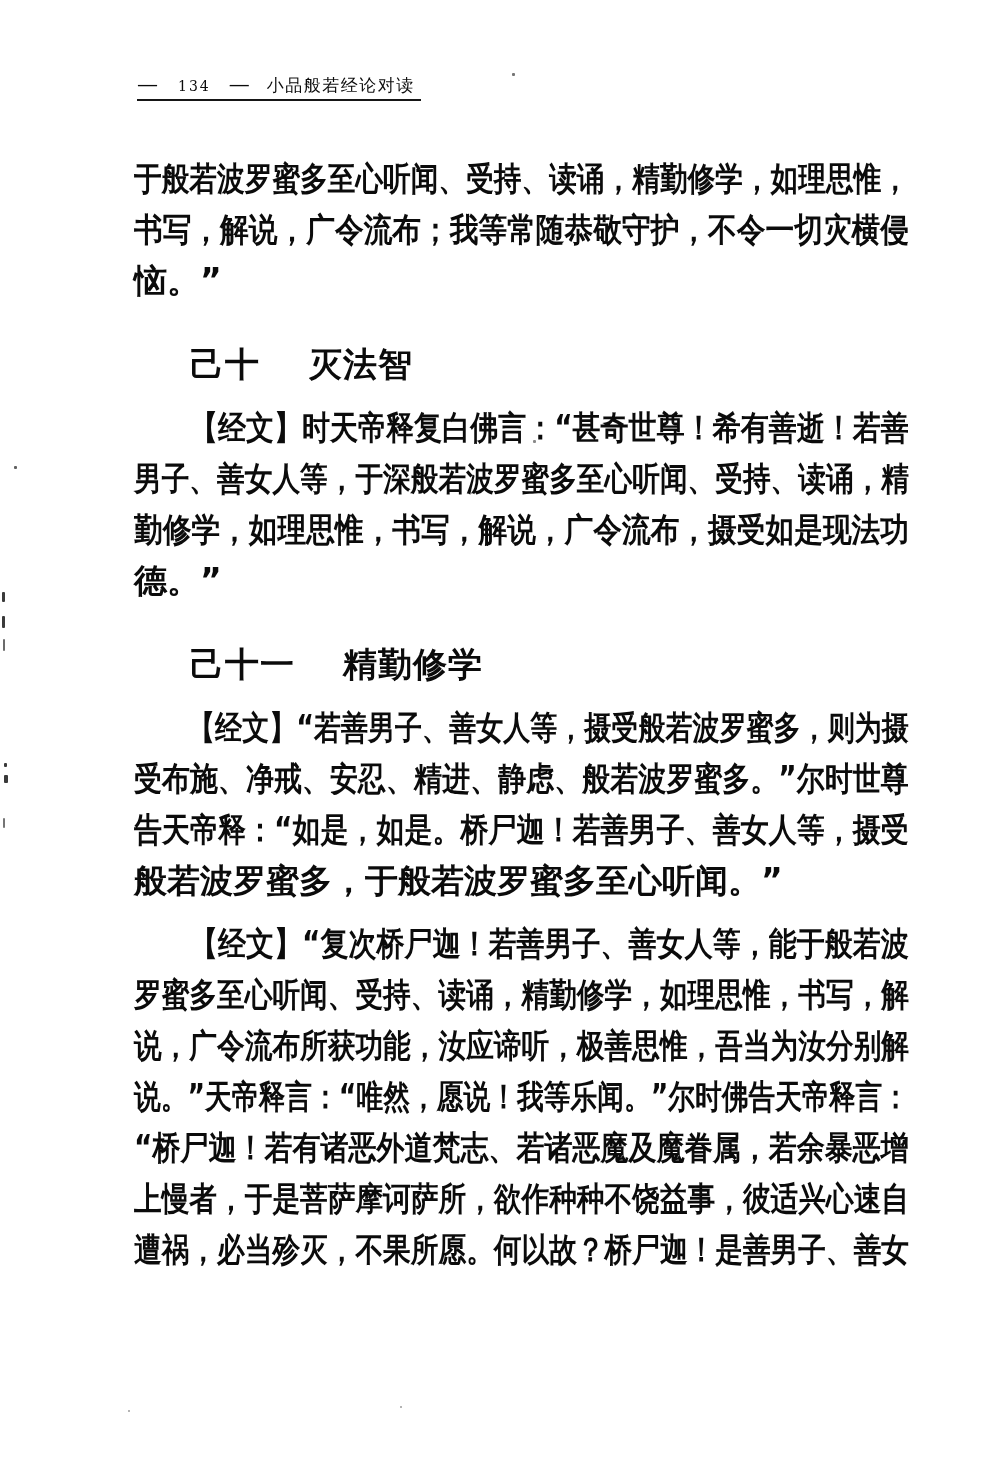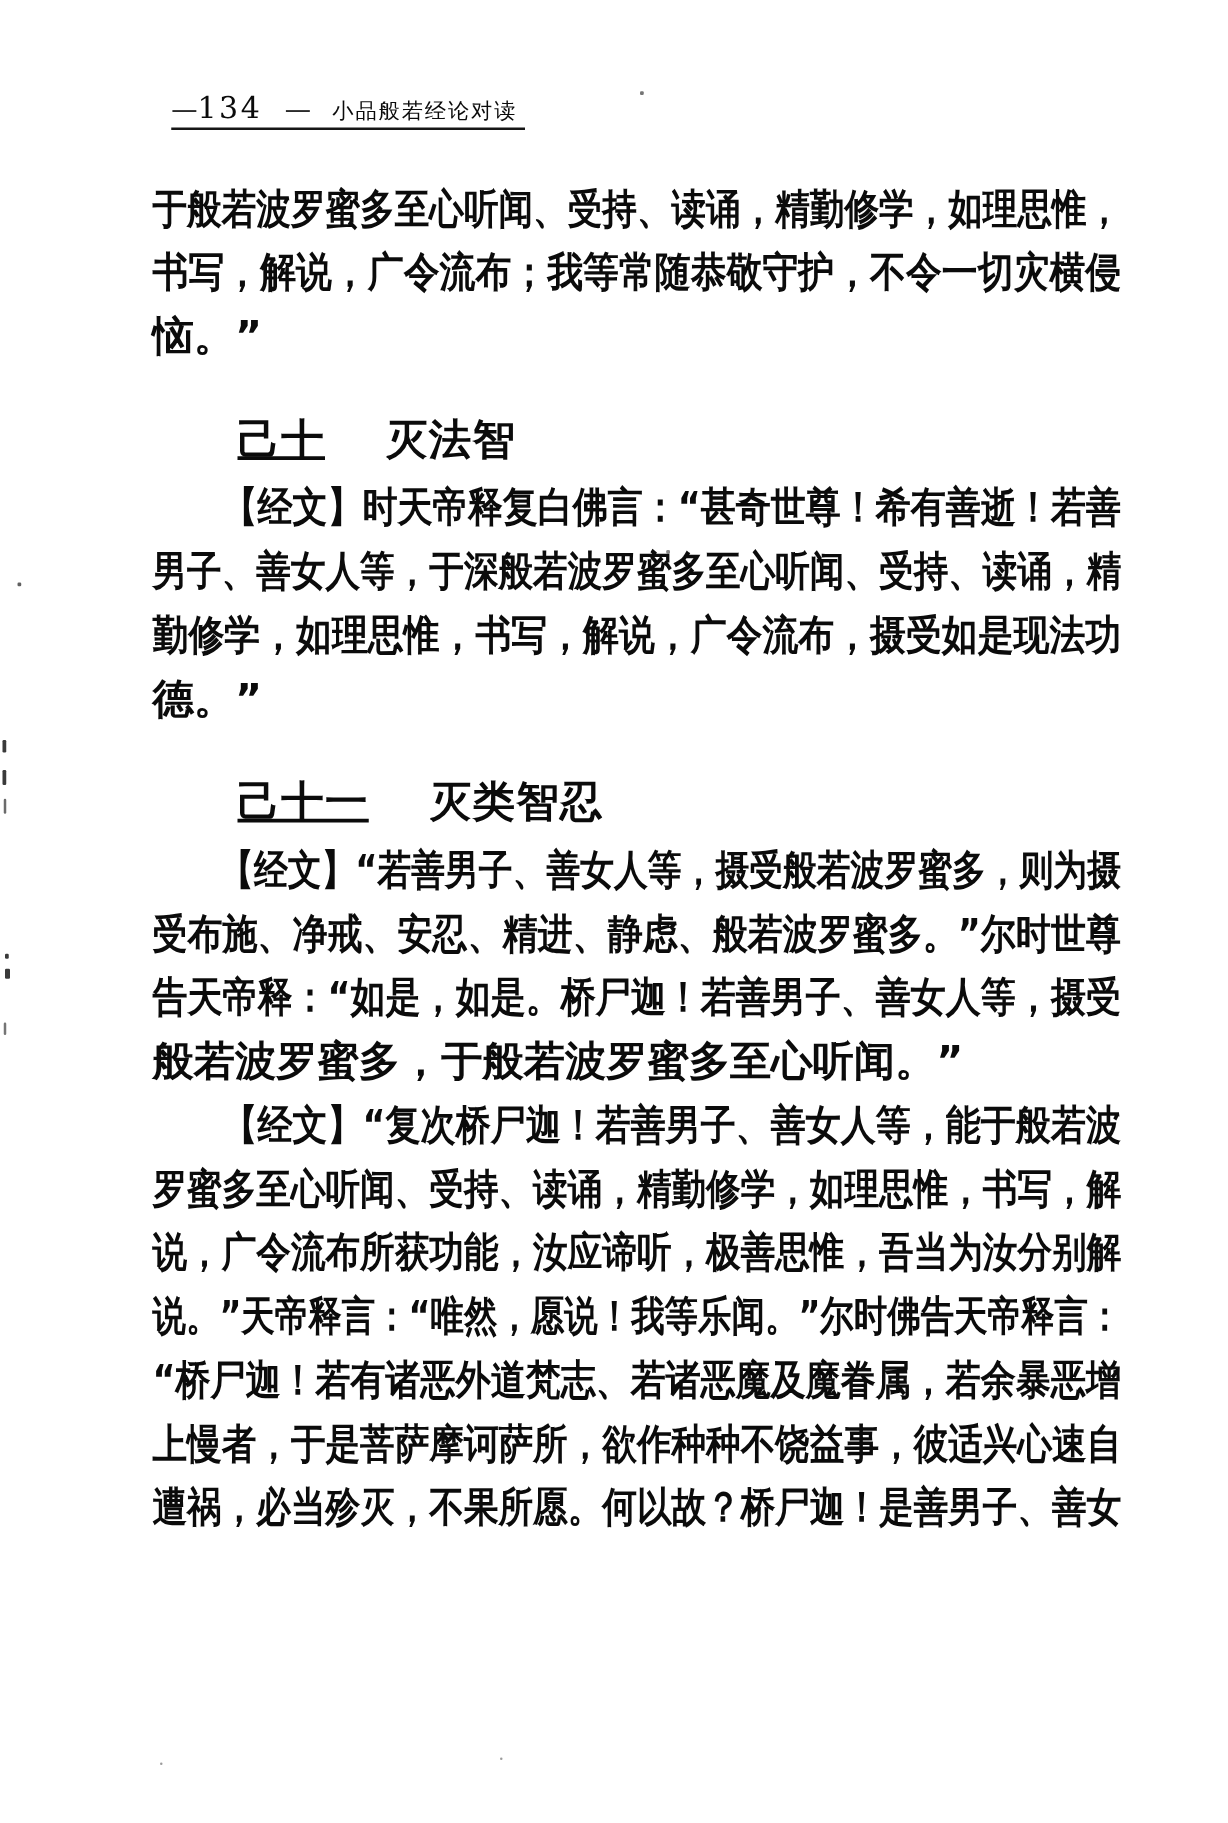--- a/index.html
+++ b/index.html
@@ -29,22 +29,23 @@
     padding-bottom: 4px;
     padding-right: 6px;
     font-family: "DejaVu Serif", serif;
     white-space: nowrap;
   }
   .header-dash {
     font-size: 21px;
     line-height: 1;
   }
   .header-pagenum {
-    font-size: 24px;
+    font-size: 14px;
     line-height: 1;
+    margin-left: 20px;
     letter-spacing: 2px;
   }
   .header-dash2 {
     margin-left: 18px;
   }
   .header-title {
     font-size: 17px;
     line-height: 1;
     margin-left: 17px;
     letter-spacing: 1.5px;
@@ -52,21 +53,21 @@
   }
 
   
   .page-body {
     position: absolute;
     left: 122px;
     top: 141px;
     width: 775px;
   }
   .para {
-    margin: 0;
+    margin: 12px;
     font-size: 33px;
     line-height: 51px;
     font-weight: 700;
     font-family: "DejaVu Sans", sans-serif;
     color: #0b0b0b;
   }
   .line {
     height: 51px;
     text-align: justify;
     text-align-last: justify;
@@ -84,21 +85,20 @@
     padding-left: 68px;
     font-size: 34px;
     line-height: 51px;
     font-weight: 700;
     font-family: "DejaVu Serif", serif;
     letter-spacing: 1px;
     white-space: nowrap;
   }
   .heading .num {
     margin-right: 48px;
-    text-decoration: underline;
   }
 
   
   .artifact {
     position: absolute;
     background: #3a3a3a;
     border-radius: 1px;
   }
 </style>
 </head>
@@ -119,21 +119,21 @@
       <div class="line" style="white-space: nowrap; transform-origin: 0px 50%; transform: scaleX(0.869809);">书写，解说，广令流布；我等常随恭敬守护，不令一切灾横侵</div>
       <div class="line short">恼。”</div>
     </div>
     <div class="heading"><span class="num">己十</span><span class="title">灭法智</span></div>
     <div class="para indent">
       <div class="line" style="white-space: nowrap; transform-origin: 0px 50%; transform: scaleX(0.84885);">【经文】时天帝释复白佛言：“甚奇世尊！希有善逝！若善</div>
       <div class="line" style="white-space: nowrap; transform-origin: 0px 50%; transform: scaleX(0.838745);">男子、善女人等，于深般若波罗蜜多至心听闻、受持、读诵，精</div>
       <div class="line" style="white-space: nowrap; transform-origin: 0px 50%; transform: scaleX(0.869809);">勤修学，如理思惟，书写，解说，广令流布，摄受如是现法功</div>
       <div class="line short">德。”</div>
     </div>
-    <div class="heading"><span class="num">己十一</span><span class="title">灭类智忍</span></div>
+    <div class="heading"><span class="num">己十一</span><span class="title">精勤修学</span></div>
     <div class="para indent">
       <div class="line" style="white-space: nowrap; transform-origin: 0px 50%; transform: scaleX(0.819239);">【经文】“若善男子、善女人等，摄受般若波罗蜜多，则为摄</div>
       <div class="line" style="white-space: nowrap; transform-origin: 0px 50%; transform: scaleX(0.84885);">受布施、净戒、安忍、精进、静虑、般若波罗蜜多。”尔时世尊</div>
       <div class="line" style="white-space: nowrap; transform-origin: 0px 50%; transform: scaleX(0.84885);">告天帝释：“如是，如是。桥尸迦！若善男子、善女人等，摄受</div>
       <div class="line short">般若波罗蜜多，于般若波罗蜜多至心听闻。”</div>
     </div>
     <div class="para indent">
       <div class="line" style="white-space: nowrap; transform-origin: 0px 50%; transform: scaleX(0.84885);">【经文】“复次桥尸迦！若善男子、善女人等，能于般若波</div>
       <div class="line" style="white-space: nowrap; transform-origin: 0px 50%; transform: scaleX(0.838745);">罗蜜多至心听闻、受持、读诵，精勤修学，如理思惟，书写，解</div>
       <div class="line" style="white-space: nowrap; transform-origin: 0px 50%; transform: scaleX(0.838745);">说，广令流布所获功能，汝应谛听，极善思惟，吾当为汝分别解</div>

